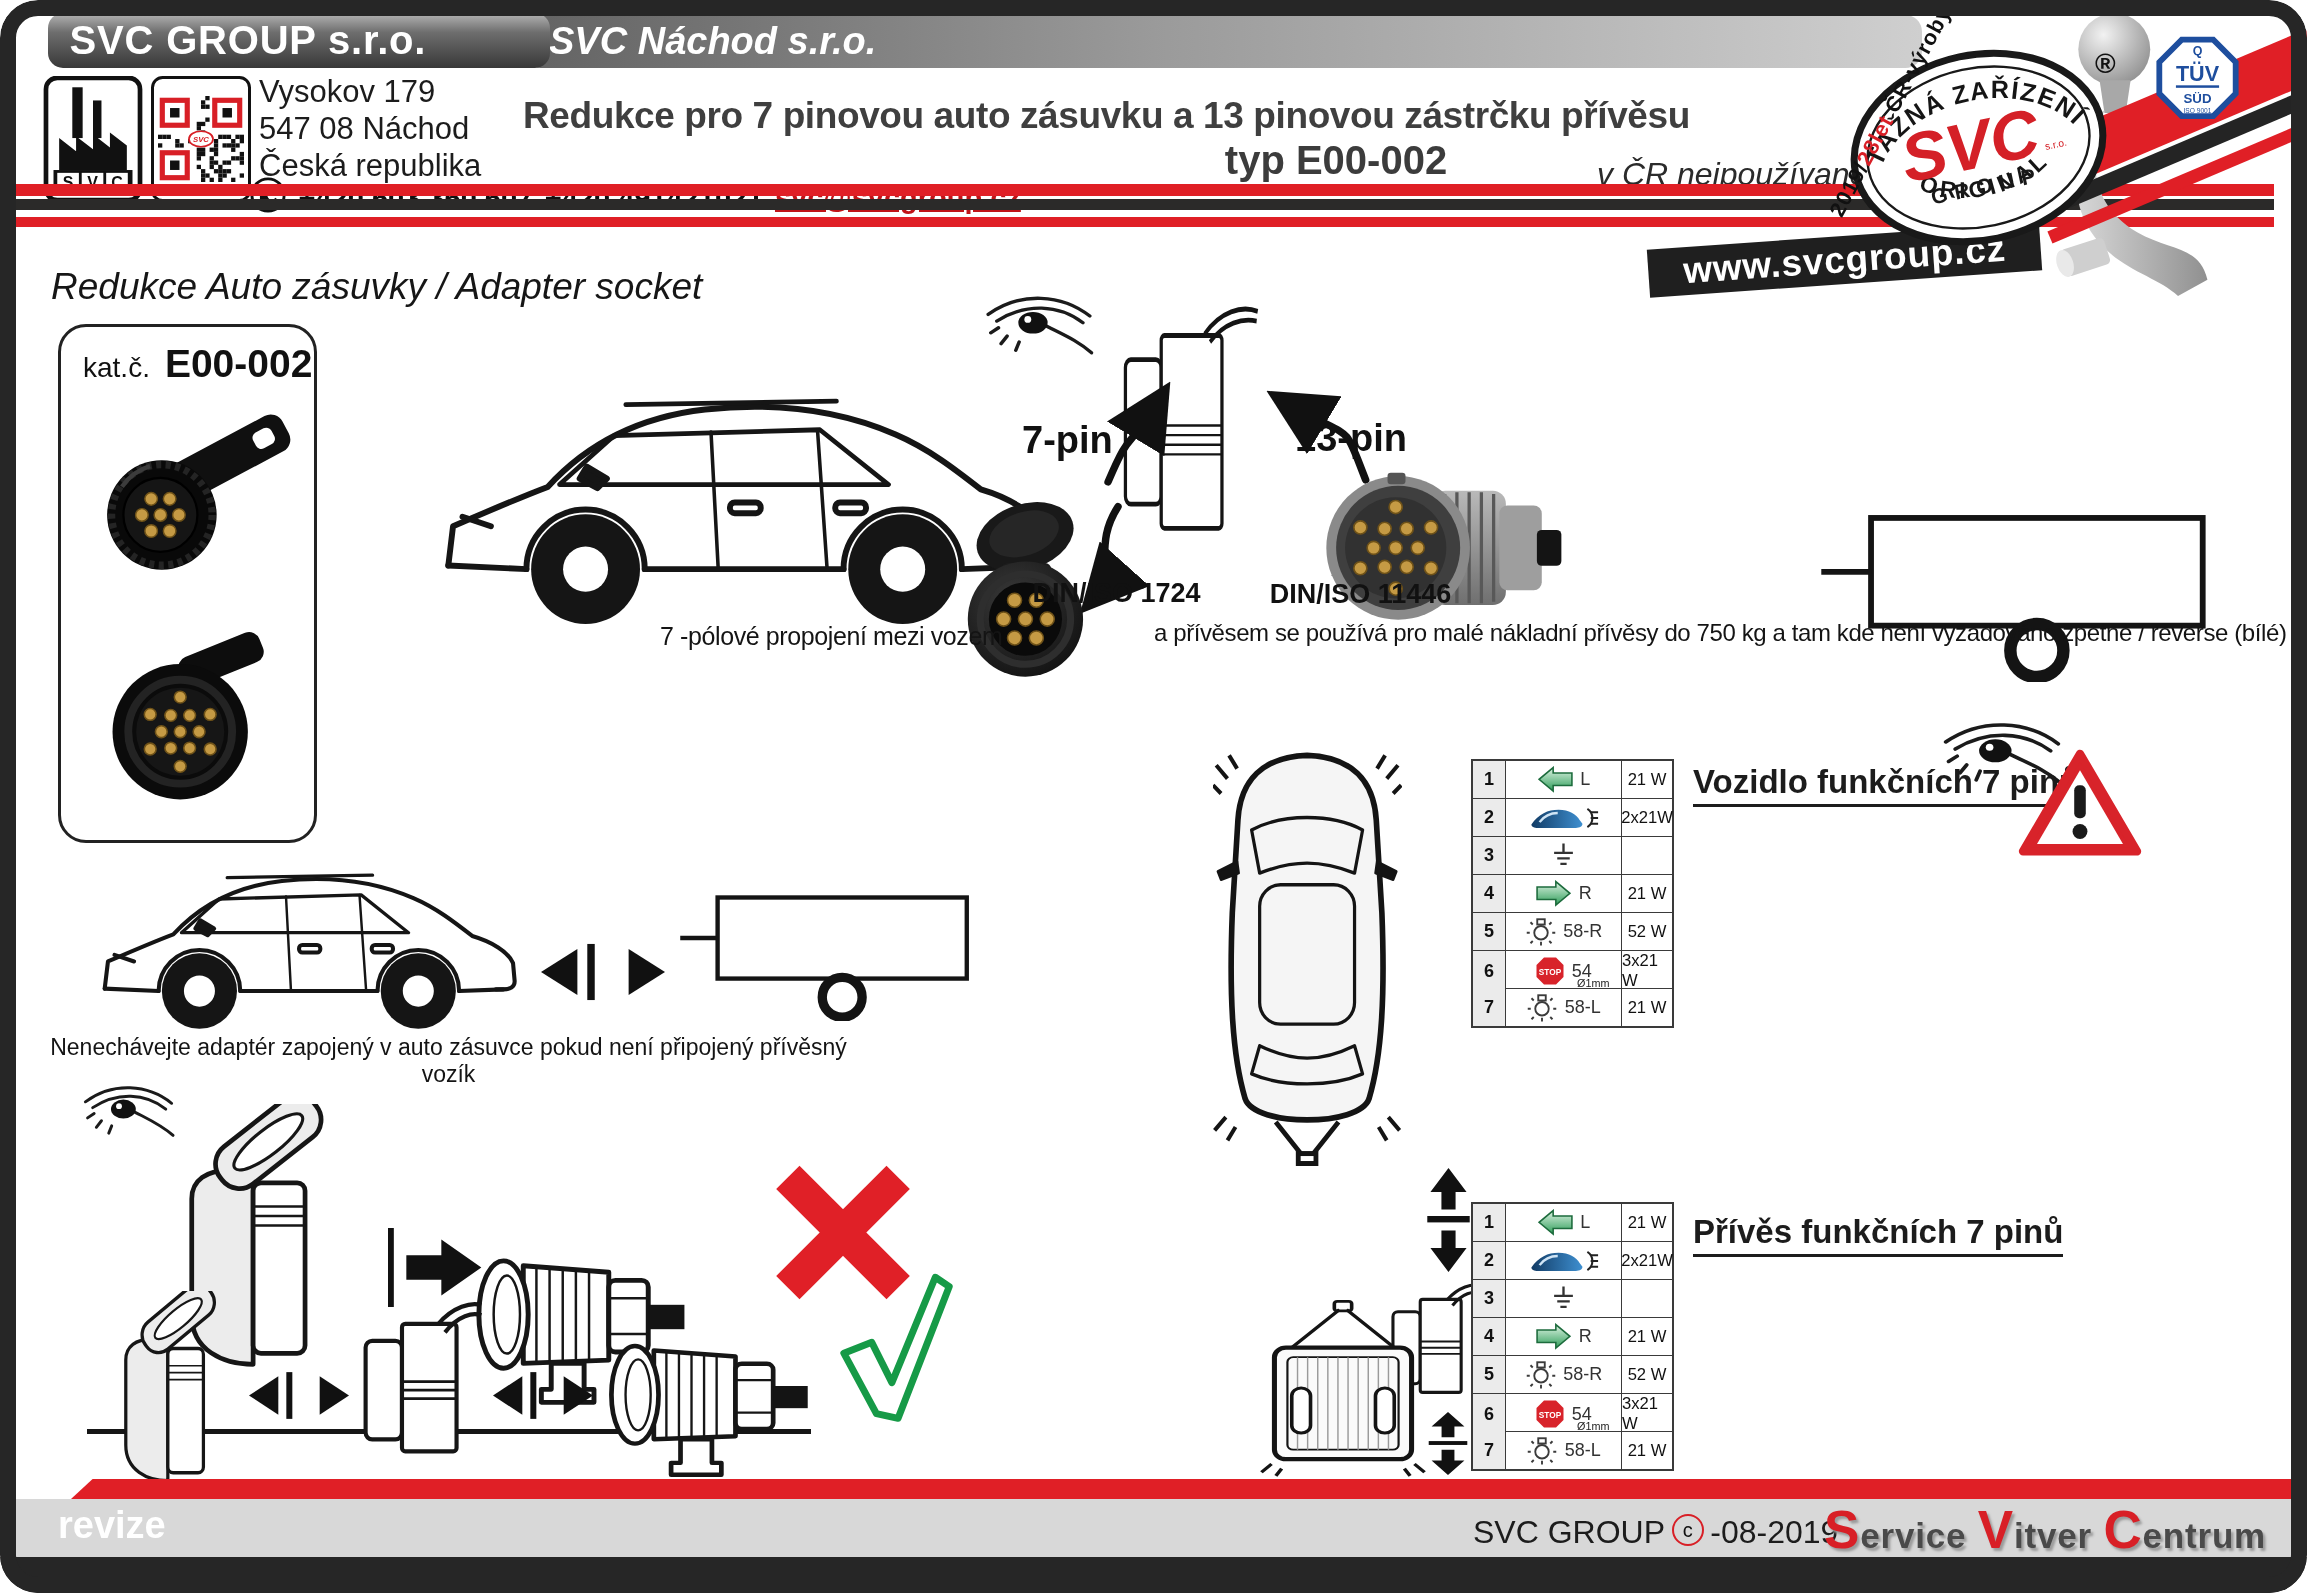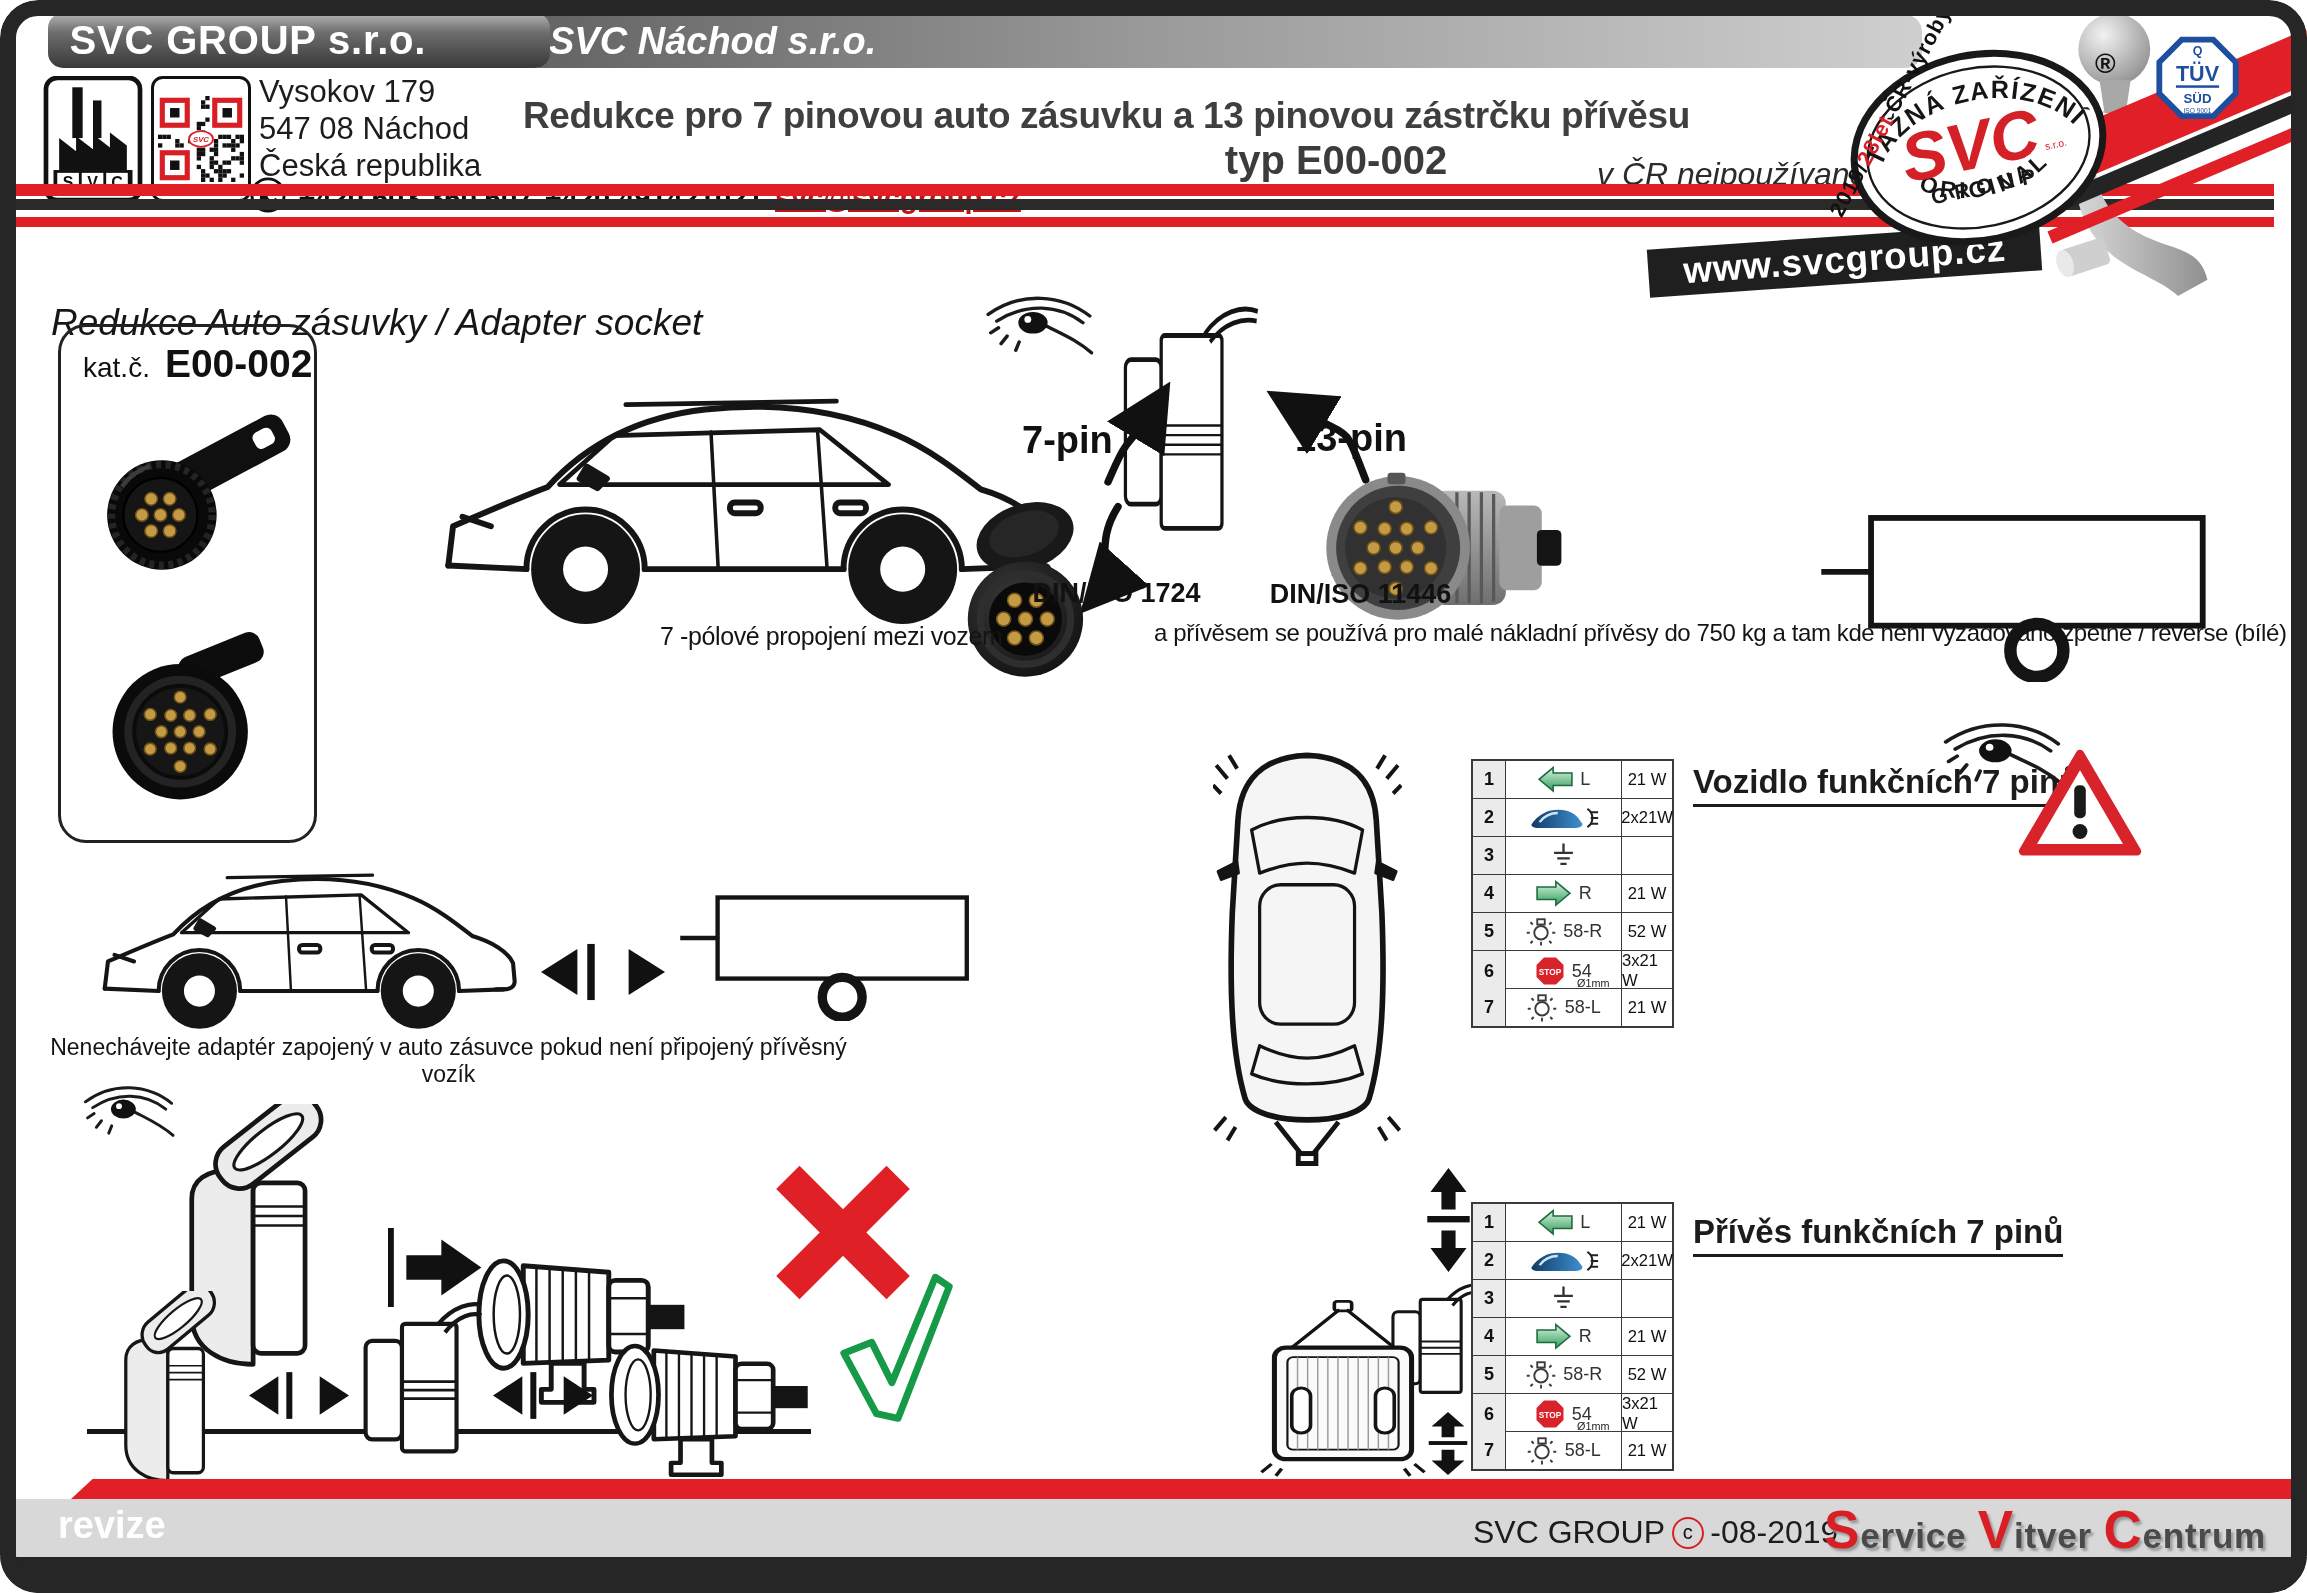--- a/index.html
+++ b/index.html
@@ -38,21 +38,21 @@
   .d2{left:2030px;top:207px;width:340px;height:16.6px;background:#242424;}
   .d3{left:2050px;top:231px;width:324px;height:13.3px;background:#e01f26;}
   .towbar{left:2033px;top:10px;width:241px;height:286px;z-index:2;}
   .stamp{left:1849px;top:48px;width:259px;height:199px;transform:rotate(-12deg);z-index:8;}
   .reg{left:2095px;top:48px;font-size:28px;font-weight:bold;z-index:9;}
   .sidenote{left:1824px;top:209px;transform:rotate(-62deg);transform-origin:left top;
     font-size:21.6px;font-weight:bold;letter-spacing:0.8px;z-index:8;}
   .sidenote .rd{color:#d81f26;}
   .tuv{left:2156px;top:33px;width:83px;height:98px;z-index:9;}
   
-  .secheading{left:51px;top:266px;font-size:37px;font-style:italic;color:#161616;margin-top:36px;}
+  .secheading{left:51px;top:266px;font-size:37px;font-style:italic;color:#161616;}
   .prodbox{left:58px;top:324px;width:259px;height:519px;border:3.3px solid #222;border-radius:28px;box-sizing:border-box;}
   .katrow{left:83px;top:342px;display:flex;align-items:baseline;gap:15px;}
   .katrow .katl{font-size:28px;} .katrow .code{font-size:39px;font-weight:bold;}
   
   .pinlab{font-size:38px;font-weight:bold;color:#111;}
   .dinlab{font-size:27px;font-weight:bold;text-align:center;}
   .cap{font-size:25px;color:#141414;letter-spacing:-0.4px;}
   .cap2{font-size:24px;color:#141414;letter-spacing:-0.4px;}
   .usage{left:50px;top:1034px;width:797px;text-align:center;font-size:23px;font-weight:400;color:#141414;}
   .divider{left:87px;top:1429px;width:724px;height:5px;background:#161616;}
@@ -68,21 +68,21 @@
   .pic{display:flex;align-items:center;justify-content:center;gap:6.6px;position:relative;}
   .plab{font-size:18px;color:#333;} .psub{font-size:10.8px;color:#222;position:absolute;right:11.6px;bottom:1.7px;}
   .pval{border-left:1.7px solid #3a3a3a;display:flex;align-items:center;justify-content:center;font-size:16.6px;}
   .ttitle{font-size:33px;font-weight:bold;color:#1c1c1c;border-bottom:3.3px solid #1c1c1c;padding-bottom:3.3px;}
   
   .footred{left:71px;top:1479px;width:2236px;height:20px;background:#e01f26;
     clip-path:polygon(21.6px 0,100% 0,100% 100%,0 100%);z-index:10;}
   .footgray{left:0;top:1499px;width:2307px;height:58px;background:#d8d8d8;z-index:10;}
   .footblack{left:0;top:1557px;width:2307px;height:37px;background:#262626;z-index:10;}
   .revize{left:58px;top:1504px;font-size:38px;font-weight:bold;color:#fff;z-index:12;}
-  .copyr{left:1473px;top:1514px;font-size:32px;color:#1c1c1c;z-index:12;display:flex;align-items:center;gap:6.6px;}
+  .copyr{left:1473px;top:1514px;font-size:32px;color:#1c1c1c;z-index:12;display:flex;gap:6.6px;}
   .copyr .csym{color:#111;border:2.5px solid #d81f26;border-radius:50%;width:28px;height:28px;display:flex;
     align-items:center;justify-content:center;font-size:20px;}
   .brand{right:41px;top:1499px;z-index:12;display:flex;align-items:baseline;gap:11.6px;
     text-shadow:2.5px 2.5px 2.5px #9a9a9a;font-style:normal;}
   .brand b{font-size:53px;color:#d81f26;font-weight:bold;}
   .brand span{font-size:35px;color:#4a4a4a;font-weight:bold;letter-spacing:0.8px;}
   .art svg{width:100%;height:100%;display:block;}
   .eye svg{width:100%;height:100%;}
 </style>
 </head>

